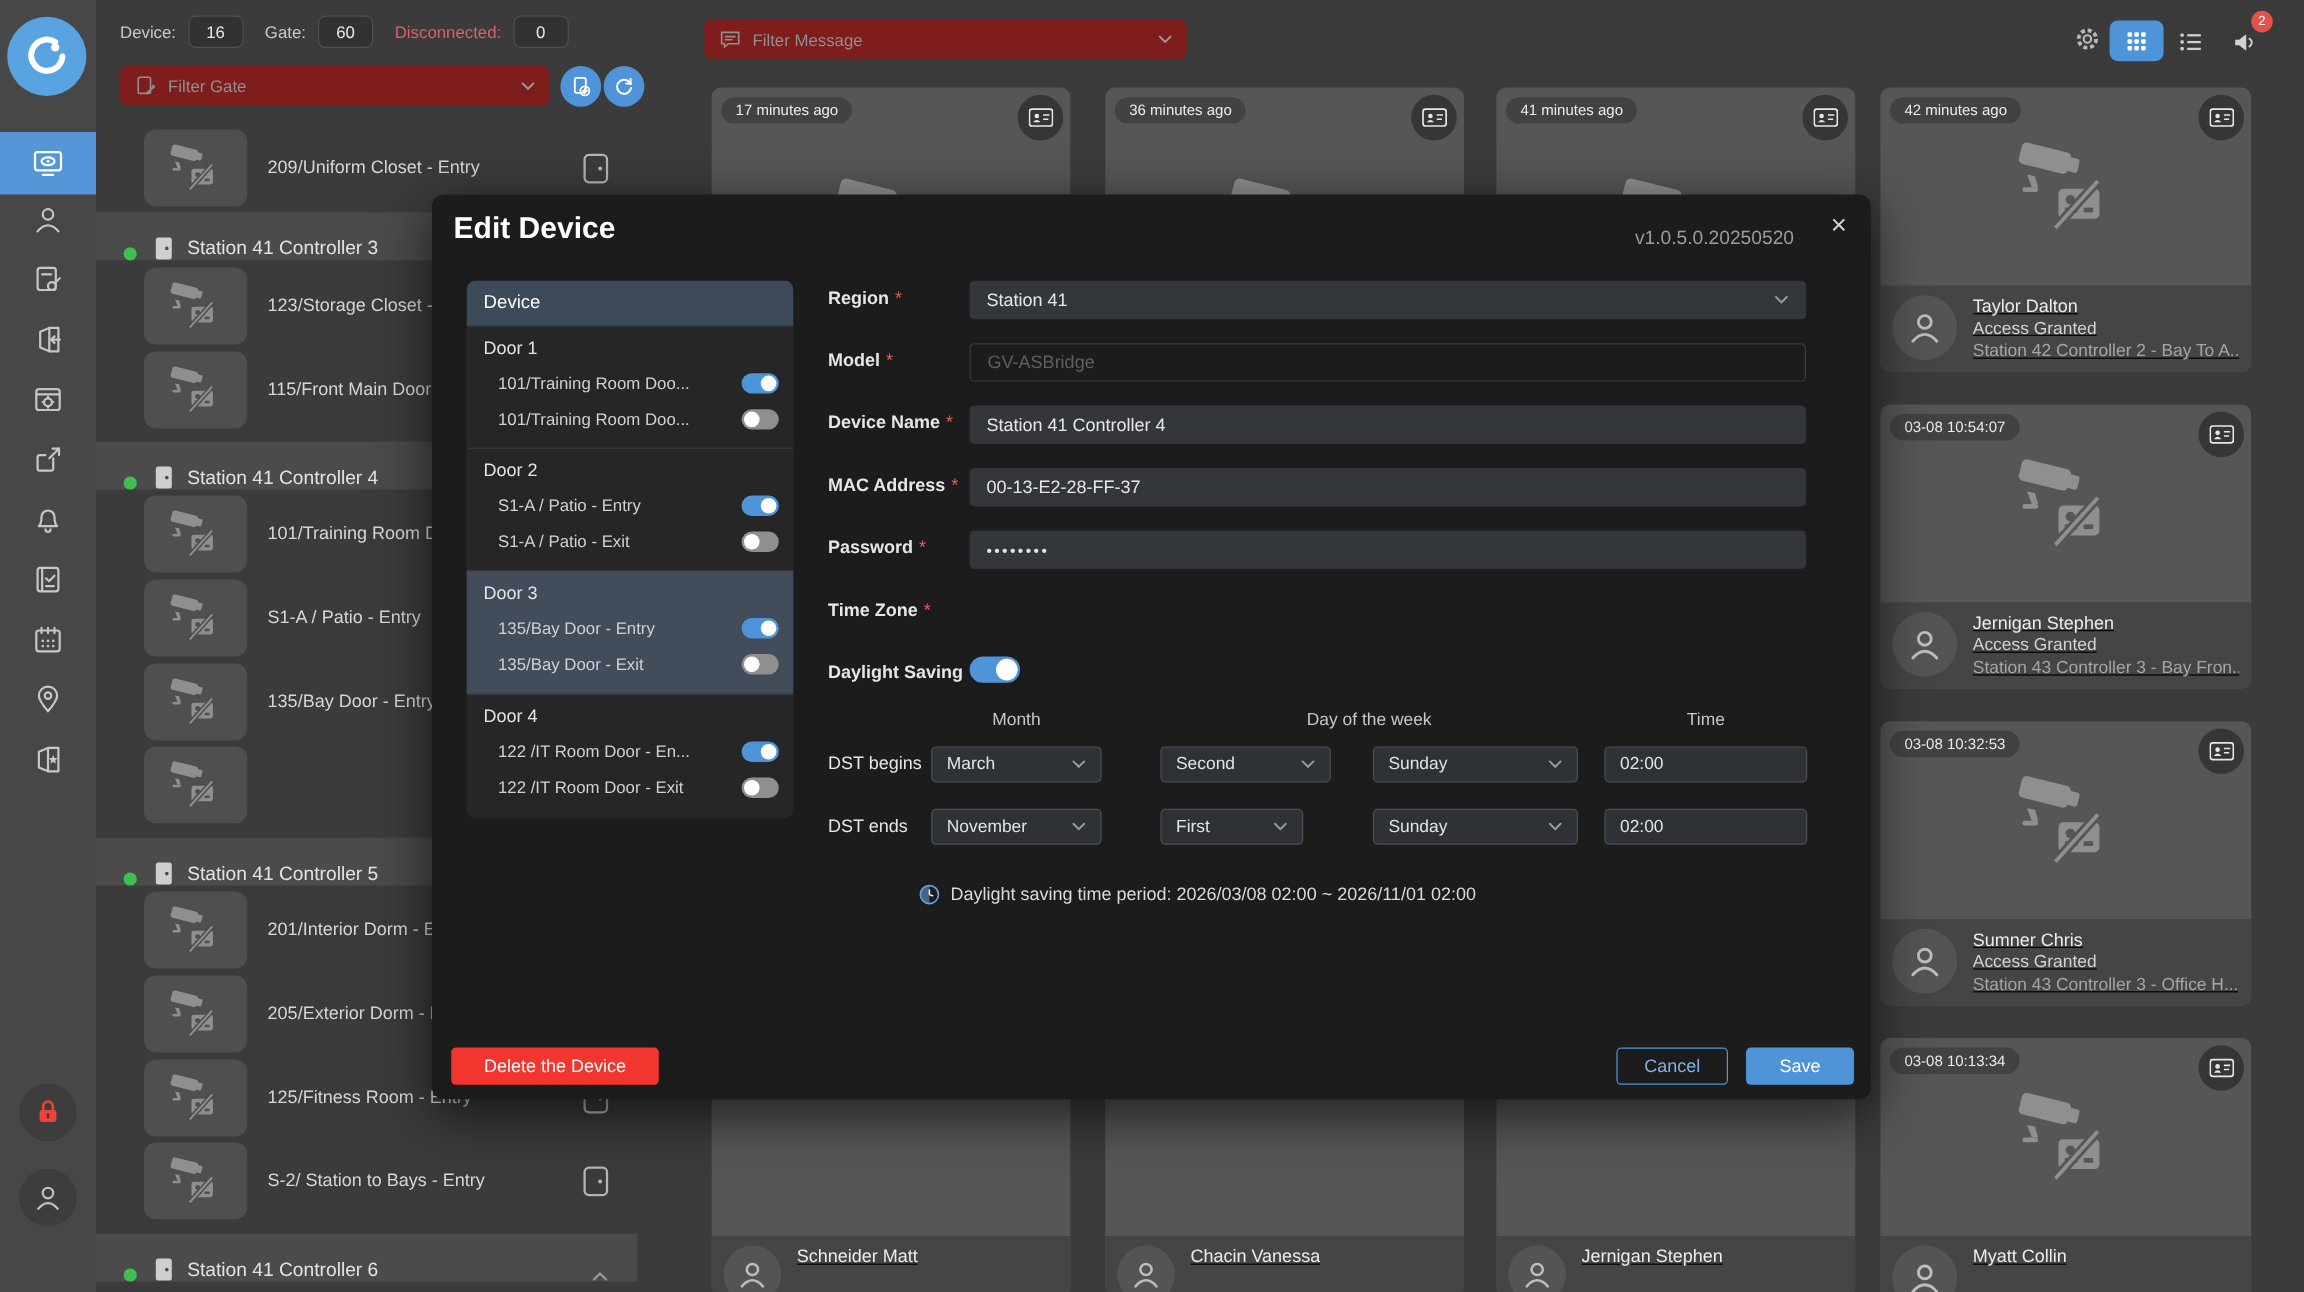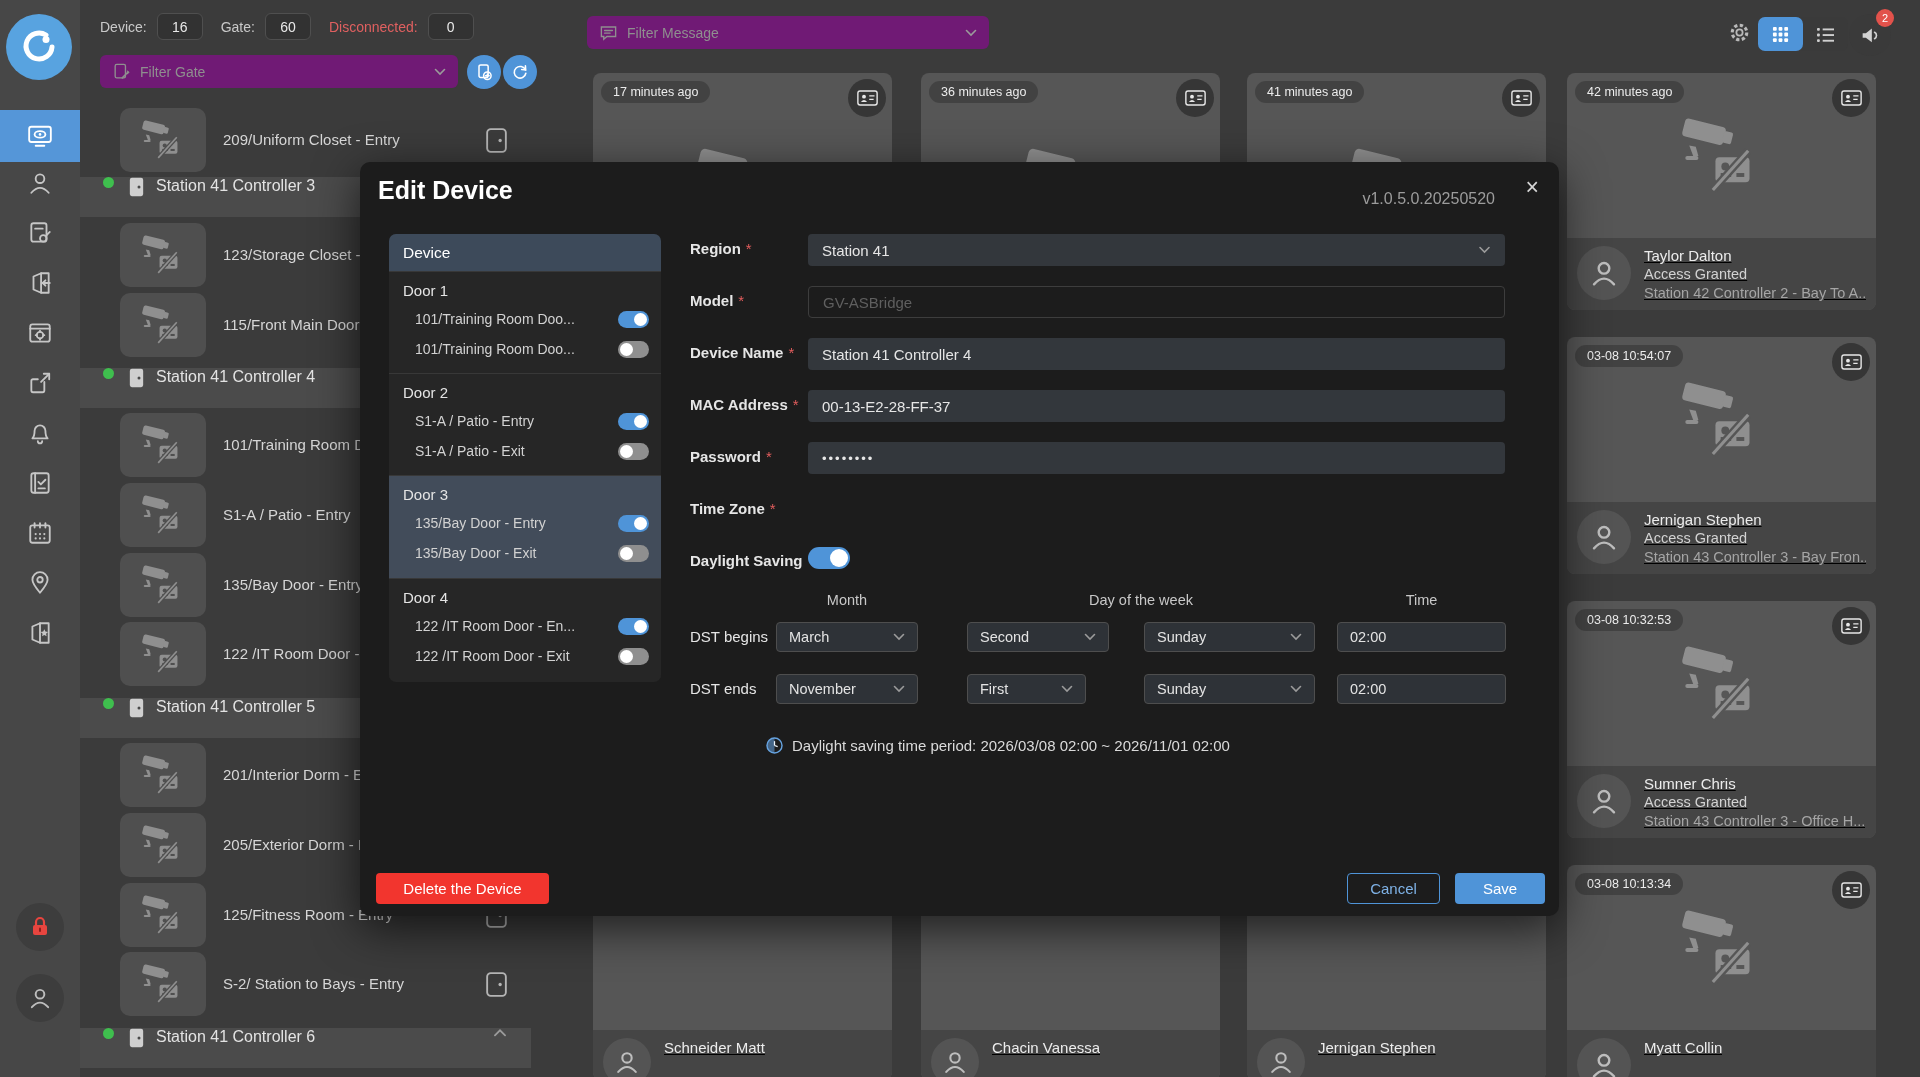--- a/index.html
+++ b/index.html
@@ -16,21 +16,21 @@
   .ritem.active .ricon{stroke:#ffffff;}
   .railcircle{position:absolute;left:16px;width:48px;height:48px;border-radius:50%;background:#3d3d3d;
               display:flex;align-items:center;justify-content:center;cursor:pointer;}
 
   
   .stats{position:absolute;left:100px;top:13px;display:flex;align-items:center;gap:10px;font-size:14px;z-index:2;}
   .stats .lbl{color:#c9c9c9;}
   .stats .lbl.red{color:#e06060;}
   .pill{min-width:46px;height:27px;background:#323232;border:1px solid #4f4f4f;border-radius:6px;
         display:flex;align-items:center;justify-content:center;color:#e9e9e9;font-size:14px;padding:0 12px;}
-  .selbox{background:#701a75;border-radius:6px;display:flex;align-items:center;padding:0 12px;gap:9px;color:#8f8f8f;font-size:14px;cursor:pointer;}
+  .selbox{background:#7f1d1d;border-radius:6px;display:flex;align-items:center;padding:0 12px;gap:9px;color:#8f8f8f;font-size:14px;cursor:pointer;}
   .selbox .chev{margin-left:auto;width:12px;height:8px;flex:none;}
   .fgate{position:absolute;left:100px;top:55px;width:358px;height:33px;z-index:2;}
   .fmsg{position:absolute;left:587px;top:16px;width:402px;height:33px;z-index:2;}
   .bcircle{position:absolute;width:34px;height:34px;border-radius:50%;background:#4f94d8;display:flex;
            align-items:center;justify-content:center;cursor:pointer;z-index:2;}
   .gearwrap{position:absolute;left:1727px;top:20px;z-index:2;cursor:pointer;}
   .viewtoggle{position:absolute;left:1758px;top:17px;width:90px;height:34px;background:#3a3a3a;border-radius:7px;display:flex;z-index:2;}
   .vt{flex:1;display:flex;align-items:center;justify-content:center;cursor:pointer;}
   .vt.on{background:#4f94d8;border-radius:7px;}
   .megawrap{position:absolute;left:1849px;top:14px;width:42px;height:42px;border-radius:50%;background:#3a3a3a;
@@ -38,21 +38,21 @@
   .badge{position:absolute;top:-5px;right:-3px;width:18px;height:18px;border-radius:50%;background:#e2524b;color:#fff;
          font-size:11px;display:flex;align-items:center;justify-content:center;}
 
   
   .gatepanel{position:absolute;left:80px;top:96px;width:451px;bottom:0;z-index:1;}
   .grow{position:absolute;left:0;width:451px;height:64px;cursor:pointer;}
   .thumb{position:absolute;left:40px;top:0;width:86px;height:64px;border-radius:10px;background:#4f4f4f;
          display:flex;align-items:center;justify-content:center;}
   .glabel{position:absolute;left:143px;top:0;height:64px;line-height:64px;font-size:15px;color:#d6d6d6;white-space:nowrap;}
   .doorico{position:absolute;left:405px;top:19px;width:23px;height:27px;cursor:pointer;}
-  .ghead{position:absolute;left:0;width:451px;height:40px;background:#4b4b4b;display:flex;align-items:flex-start;cursor:pointer;}
+  .ghead{position:absolute;left:0;width:451px;height:40px;background:#4b4b4b;display:flex;align-items:flex-end;cursor:pointer;}
   .dot{width:11px;height:11px;border-radius:50%;background:#3fbf4e;margin-left:23px;flex:none;}
   .gdoor{width:17px;height:20px;margin-left:14px;flex:none;}
   .ghlabel{margin-left:11px;font-size:16px;color:#e3e3e3;white-space:nowrap;}
   .gchev{margin-left:auto;margin-right:24px;width:14px;height:9px;transform:rotate(180deg);}
 
   
   .card{position:absolute;background:#565656;border-radius:8px;overflow:hidden;z-index:1;cursor:pointer;}
   .cimg{position:absolute;left:0;right:0;display:flex;align-items:center;justify-content:center;}
   .cam{--bg:#565656;width:96px;height:87px;}
   .thumb .cam{--bg:#4f4f4f;width:44px;height:40px;}
@@ -452,21 +452,20 @@
           <use href="#i-door"></use>
         </svg>
     </div>
 
     <div class="grow" style="top:526px">
       <div class="thumb">
           <svg class="cam">
             <use href="#i-cam"></use>
           </svg>
         </div>
-      <div class="glabel">122 /IT Room Door -</div>
       <svg class="doorico">
           <use href="#i-door"></use>
         </svg>
     </div>
 
     <div class="ghead" style="top:602px">
       <span class="dot"></span>
       <svg class="gdoor">
           <use href="#i-doorfill"></use>
         </svg>

